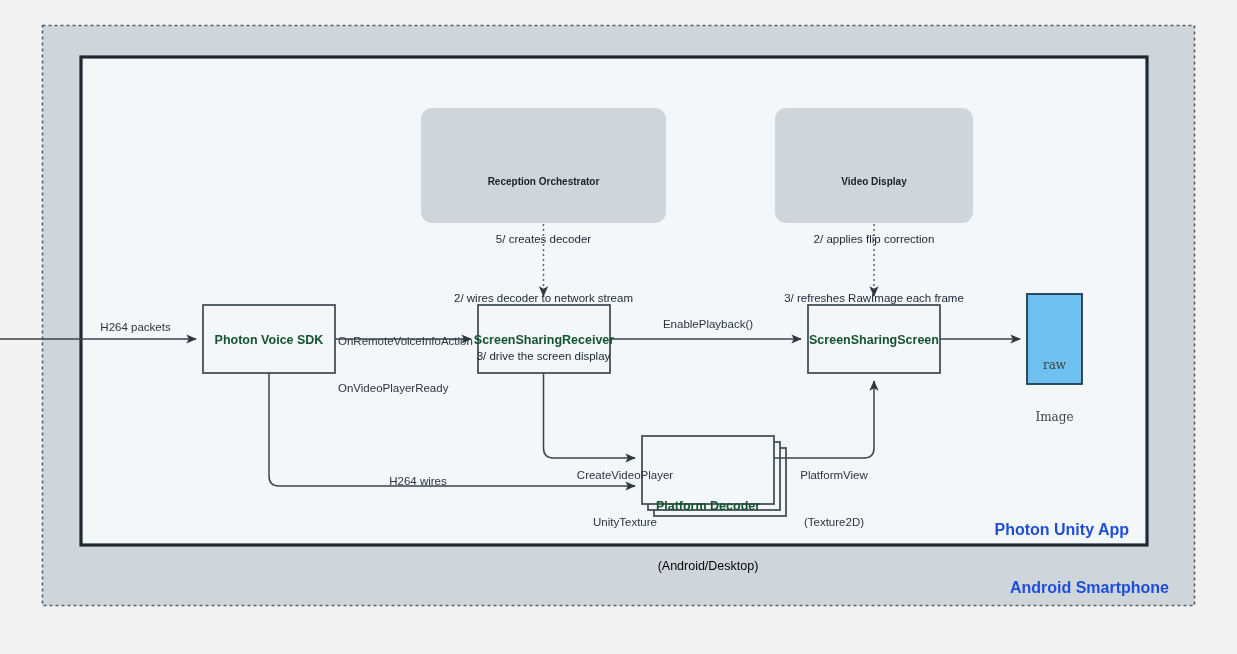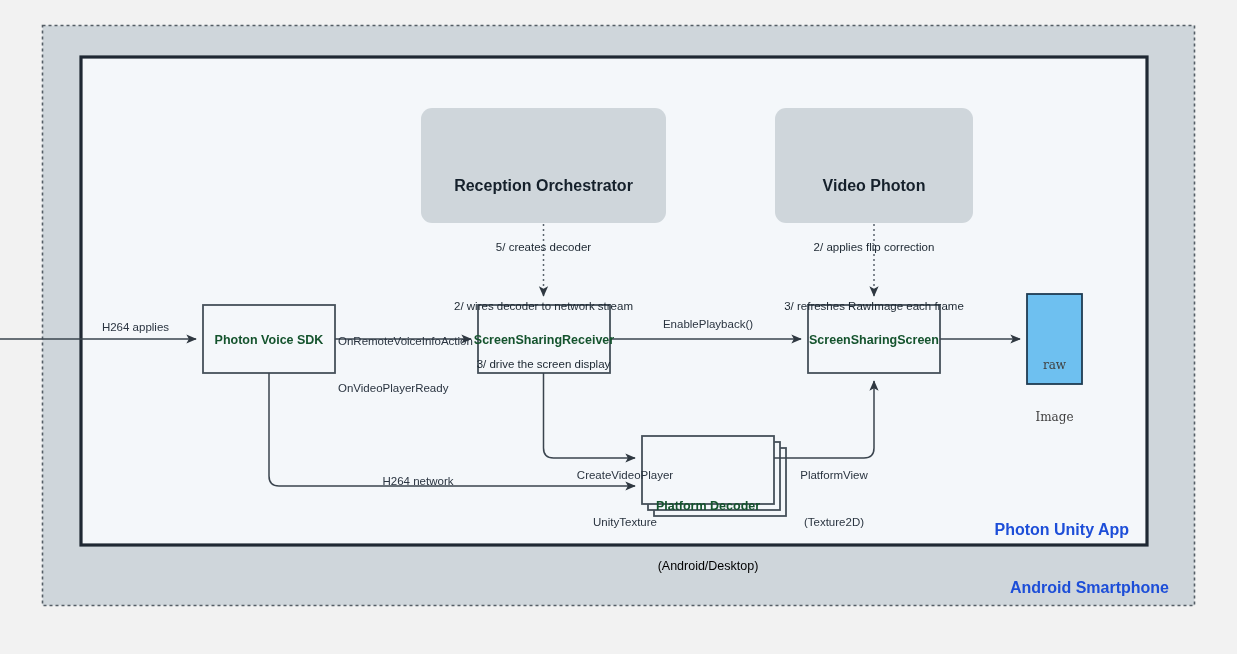--- a/index.html
+++ b/index.html
@@ -43,21 +43,21 @@
     font-size: 12.5px;
     color: #000000;
   }
   .edge-label {
     font-size: 11.5px;
     color: #2A3440;
     text-align: center;
   }
   .note-title {
     font-weight: bold;
-    font-size: 16px;
+    font-size: 10px;
     color: #15202B;
   }
   .note-line {
     font-size: 11.5px;
     color: #1B2630;
   }
   .container-label {
     font-weight: bold;
     font-size: 16px;
     color: #1d4ed8;
@@ -122,56 +122,56 @@
   </svg>
 
   <div class="lbl lbl-center" style="left:421px; top:132px; width:245px;">
     <div class="note-title">Reception Orchestrator</div>
     <div class="note-line">5/ creates decoder</div>
     <div class="note-line">2/ wires decoder to network stream</div>
     <div class="note-line">3/ drive the screen display</div>
   </div>
 
   <div class="lbl lbl-center" style="left:763px; top:132px; width:222px;">
-    <div class="note-title">Video Photon</div>
+    <div class="note-title">Video Display</div>
     <div class="note-line">2/ applies flip correction</div>
     <div class="note-line">3/ refreshes RawImage each frame</div>
   </div>
 
   <div class="lbl lbl-center node-title" style="left:203px; top:332px; width:132px;">Photon Voice SDK</div>
 
   <div class="lbl lbl-center node-title" style="left:470px; top:332px; width:148px;">ScreenSharingReceiver</div>
 
   <div class="lbl lbl-center node-title" style="left:800px; top:332px; width:148px;">ScreenSharingScreen</div>
 
   <div class="lbl lbl-center" style="left:642px; top:455px; width:132px;">
     <div class="node-title">Platform Decoder</div>
     <div class="node-sub">(Android/Desktop)</div>
   </div>
 
   <div class="lbl raw-label" style="left:1027px; top:322px; width:55px;">
     <div>raw</div>
     <div>Image</div>
   </div>
 
-  <div class="lbl edge-label" style="left:68px; top:320px; width:135px;">H264 applies</div>
+  <div class="lbl edge-label" style="left:68px; top:320px; width:135px;">H264 packets</div>
 
   <div class="lbl edge-label" style="left:338px; top:303px; width:140px; text-align:left;">
     <div>OnRemoteVoiceInfoAction</div>
     <div>OnVideoPlayerReady</div>
   </div>
 
   <div class="lbl edge-label" style="left:638px; top:317px; width:140px;">EnablePlayback()</div>
 
   <div class="lbl edge-label" style="left:576px; top:437px; width:98px;">
     <div>CreateVideoPlayer</div>
     <div>UnityTexture</div>
   </div>
 
-  <div class="lbl edge-label" style="left:318px; top:474px; width:200px;">H264 network</div>
+  <div class="lbl edge-label" style="left:318px; top:474px; width:200px;">H264 wires</div>
 
   <div class="lbl edge-label" style="left:790px; top:437px; width:88px;">
     <div>PlatformView</div>
     <div>(Texture2D)</div>
   </div>
 
   <div class="lbl container-label" style="left:747px; top:519px; width:382px;">Photon Unity App</div>
 
   <div class="lbl container-label" style="left:787px; top:577px; width:382px;">Android Smartphone</div>
 

